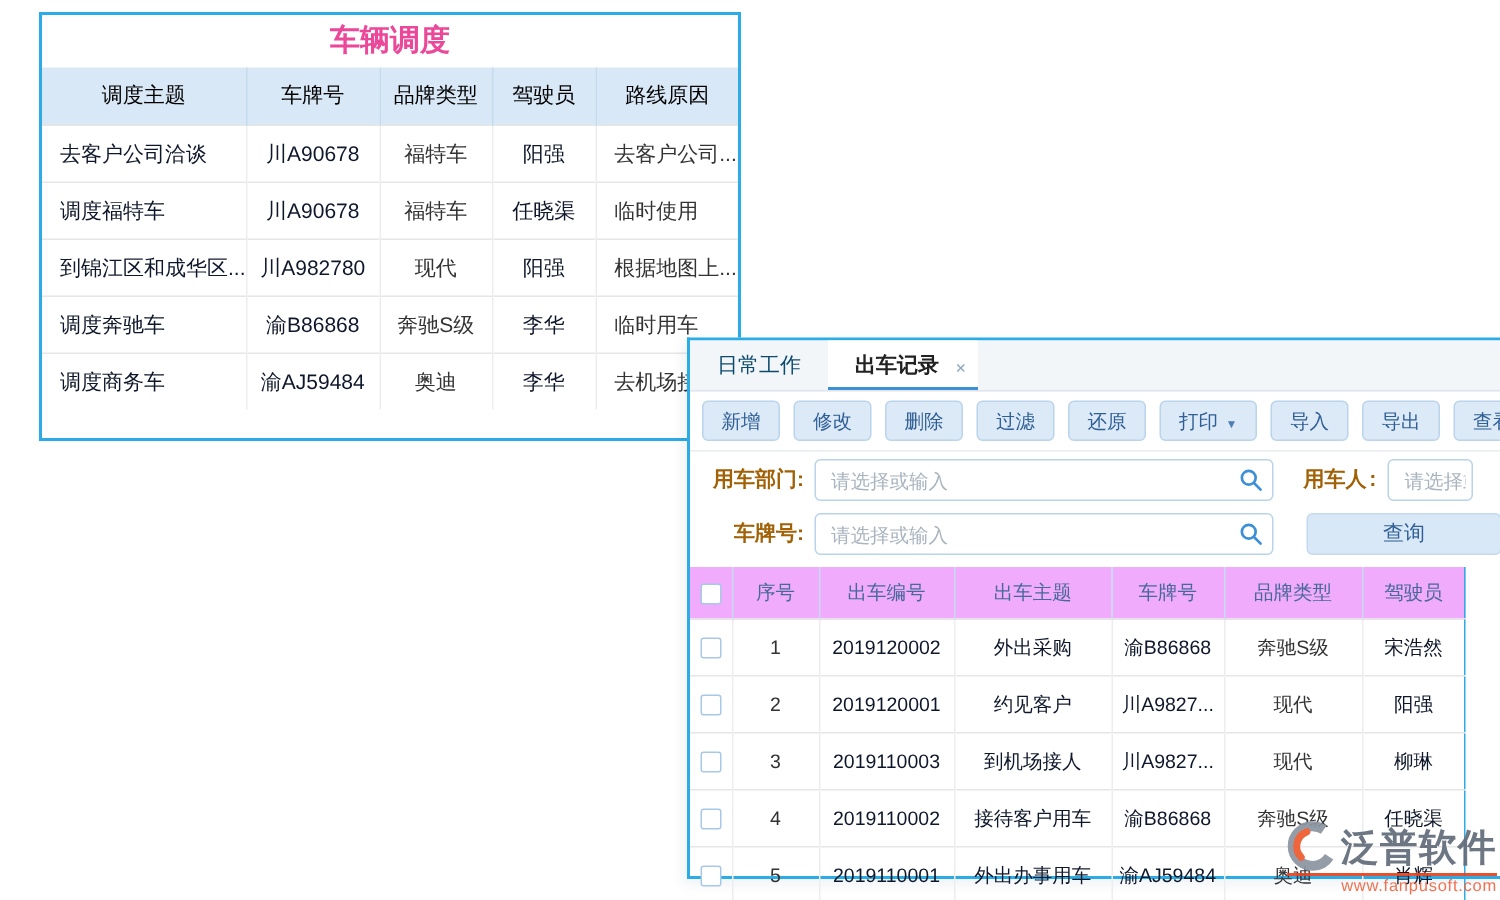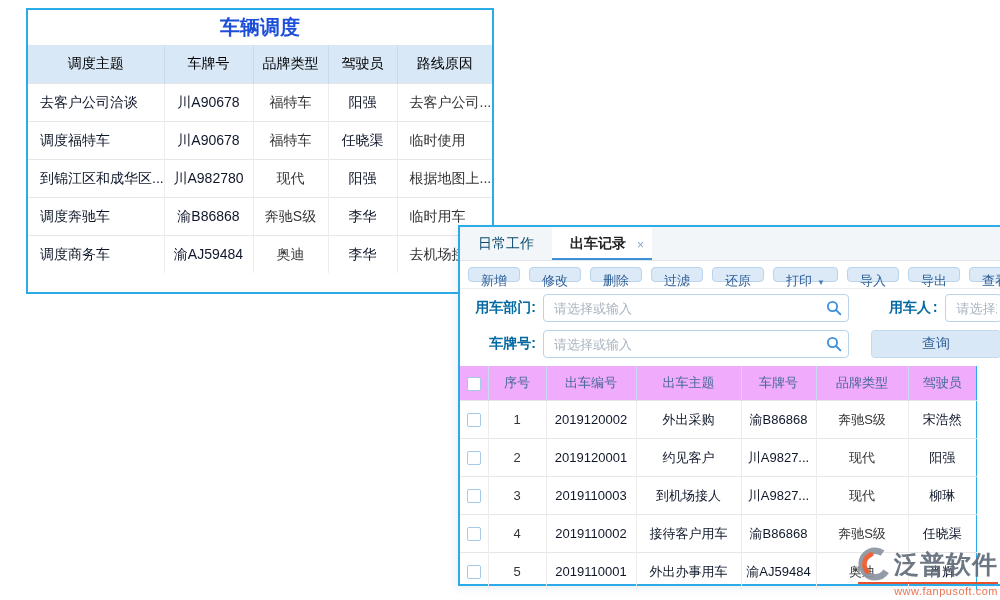--- a/index.html
+++ b/index.html
@@ -3,21 +3,21 @@
 <meta charset="utf-8">
 <style>
   html,body{width:1000px;height:600px;margin:0;overflow:hidden;background:#fff;
     font-family:"Liberation Sans","DejaVu Sans",sans-serif;}
   .screen{position:relative;width:1000px;height:600px;background:#fff;}
 
   
   .panel1{position:absolute;left:26px;top:8px;width:468px;height:286px;
     background:#fff;border:2px solid #2BACE6;box-sizing:border-box;z-index:1;}
   .p1-title{height:35px;line-height:35px;text-align:center;font-size:20px;
-    font-weight:bold;color:#1d4ed8;}
+    font-weight:bold;color:#ec4899;}
   table{border-collapse:collapse;table-layout:fixed;}
   .p1-table{width:100%;font-size:14px;}
   .p1-table th{background:#D9E8F6;color:#000000;font-weight:normal;height:36px;
     border-left:1px solid #C5DBEE;}
   .p1-table th:first-child{border-left:none;}
   .p1-table td{height:35px;border-top:1px solid #E6E6E6;border-left:1px solid #EDEDED;
     text-align:center;overflow:hidden;white-space:nowrap;}
   .p1-table td:first-child{border-left:none;}
   .link{color:#0f172a;cursor:pointer;}
   .dark{color:#333;}
@@ -29,36 +29,36 @@
     z-index:5;box-shadow:-3px 3px 8px rgba(0,60,120,.07);}
   .tabbar{height:33px;background:#F3F6F9;border-bottom:1px solid #DFE5EC;
     display:flex;align-items:stretch;}
   .tab{padding:0 18px;line-height:32px;font-size:14px;color:#0c4a6e;cursor:pointer;}
   .tab.active{background:#fff;font-weight:bold;color:#222;position:relative;
     border-bottom:2px solid #3D8FD8;padding-right:26px;}
   .tab-close{position:absolute;top:2px;right:8px;font-size:12px;color:#8AA6C5;
     cursor:pointer;font-weight:normal;}
   .toolbar{display:flex;gap:9px;padding:6px 8px;border-bottom:1px solid #E8EDF2;
     align-items:center;}
-  .tbtn{height:15px;padding:0 12px;background:#DCE9F6;border:1px solid #BAD4EC;
+  .tbtn{height:27px;padding:0 12px;background:#DCE9F6;border:1px solid #BAD4EC;
     border-radius:4px;color:#2F5F96;font-size:13px;line-height:25px;cursor:pointer;
     font-family:inherit;white-space:nowrap;}
   .caret{font-size:8px;margin-left:5px;color:#4D7FB5;}
   .filters{position:relative;height:77px;}
   .frow{position:absolute;left:0;display:flex;align-items:center;height:28px;}
   .frow.r1{top:5px;}  .frow.r2{top:41px;}
-  .flabel{width:76px;text-align:right;font-size:14px;color:#0369a1;font-weight:bold;
+  .flabel{width:76px;text-align:right;font-size:14px;color:#a16207;font-weight:bold;
     flex:none;}
   .finput{position:relative;margin-left:7px;width:306px;height:28px;flex:none;}
   .finput input{width:100%;height:100%;box-sizing:border-box;border:1px solid #B9D3EB;
     border-radius:4px;padding:0 30px 0 10px;font-size:13px;color:#333;outline:none;
     font-family:inherit;}
   .finput input::placeholder{color:#A9B4BF;}
   .search-ic{position:absolute;right:7px;top:6px;width:16px;height:16px;cursor:pointer;}
-  .flabel2{margin-left:40px;width:auto;font-family:Liberation Mono, monospace;}
+  .flabel2{margin-left:20px;width:auto;font-family:Liberation Mono, monospace;}
   .finput.cut{width:57px;margin-left:6px;}
   .finput.cut input{padding-right:4px;}
   .query-btn{margin-left:22px;width:130px;height:28px;background:#D9E8F6;
     border:1px solid #C4D9EE;border-radius:4px;color:#2F5F96;font-size:14px;
     cursor:pointer;font-family:inherit;}
   .p2-table{width:517px;font-size:13px;border-right:1px solid #2BACE6;}
   .p2-table th{background:#f0abfc;color:#47699A;font-weight:normal;height:32px;
     border-left:1px solid #C5DBEE;}
   .p2-table th:first-child{border-left:none;}
   .p2-table td{height:35px;border-top:1px solid #E6E6E6;border-left:1px solid #EDEDED;

